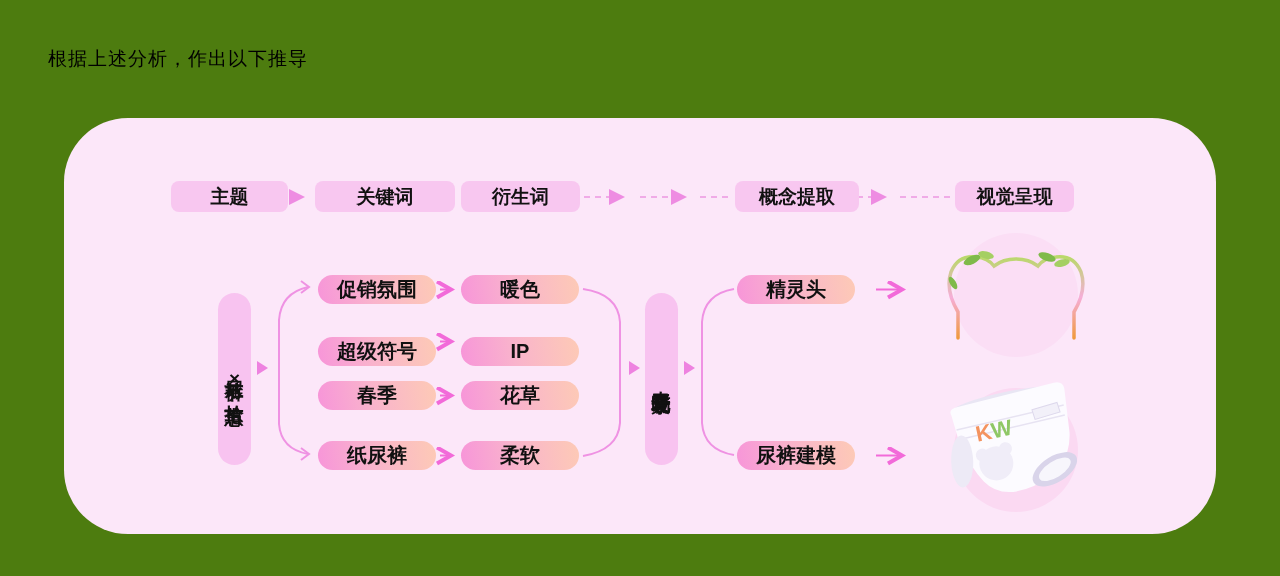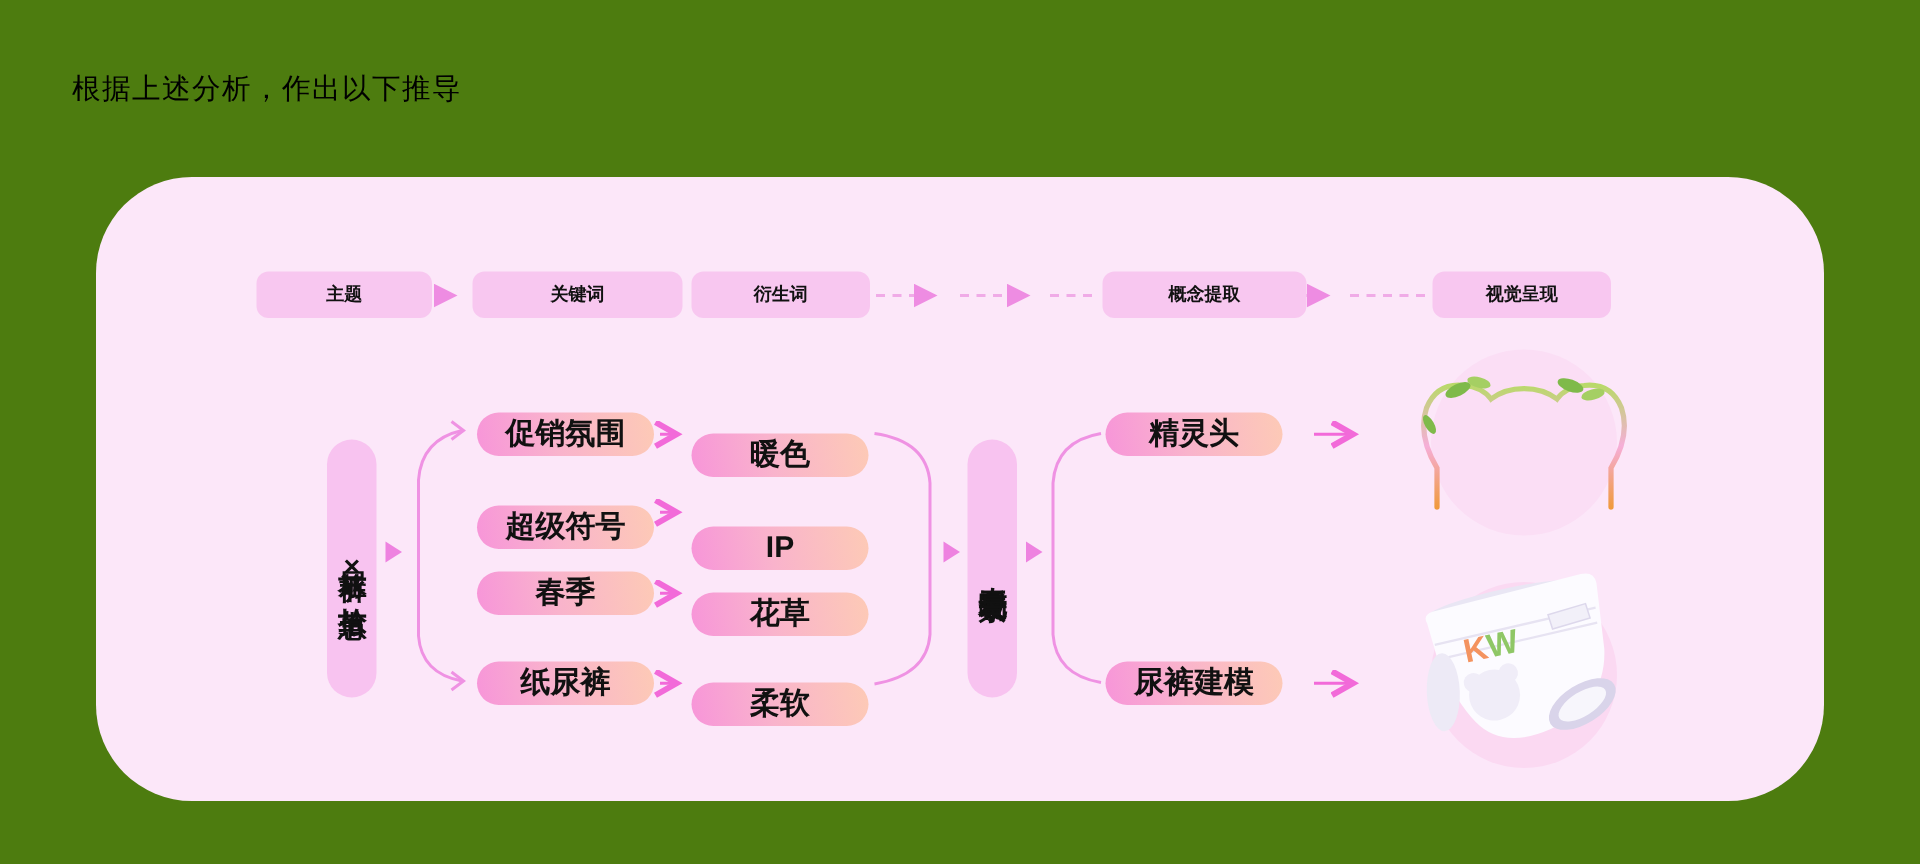--- a/index.html
+++ b/index.html
@@ -3,36 +3,36 @@
 <meta charset="utf-8">
 <style>
   html,body{margin:0;padding:0;background:#ffffff;}
   .canvas{position:relative;width:1280px;height:576px;background:#4d7c0f;overflow:hidden;
           font-family:"Liberation Sans", sans-serif;color:#111;}
   .page-title{position:absolute;left:48px;top:46px;font-size:19px;font-weight:500;
               letter-spacing:1px;color:#000;}
   .panel{position:absolute;left:64px;top:118px;width:1152px;height:416px;
          background:#fce7f9;border-radius:64px;}
   .hdr{position:absolute;height:31px;line-height:31px;text-align:center;
-       background:#f8c7f0;border-radius:8px;font-size:12px;font-weight:bold;}
+       background:#f8c7f0;border-radius:8px;font-size:19px;font-weight:bold;}
   .hdr0{left:171px;top:181px;width:117px;}
   .hdr1{left:315px;top:181px;width:140px;}
   .hdr2{left:461px;top:181px;width:119px;}
-  .hdr3{left:735px;top:181px;width:136px;}
+  .hdr3{left:735px;top:181px;width:124px;}
   .hdr4{left:955px;top:181px;width:119px;}
   .vbox{position:absolute;width:33px;height:172px;background:#f8c3f0;border-radius:17px;
         writing-mode:vertical-rl;text-orientation:upright;text-align:center;line-height:33px;
         font-size:19px;font-weight:bold;letter-spacing:1px;top:293px;}
   .vbox.theme{left:218px;}
   .vbox.scene{left:645px;}
   .pill{position:absolute;width:118px;height:29px;line-height:29px;text-align:center;
         border-radius:15px;font-size:20px;font-weight:bold;
         background:linear-gradient(80deg,#f795d9 0%,#f9b3cc 45%,#fdcab6 100%);}
   .colK{left:318px;}
-  .colD{left:461px;margin-top:14px;}
+  .colD{left:461px;}
   .colC{left:737px;}
   .row1{top:275px;} .row2{top:337px;} .row3{top:381px;} .row4{top:441px;}
   .overlay{position:absolute;left:0;top:0;pointer-events:none;}
 </style>
 </head>
 <body>
 
 <div class="canvas">
 
   <div class="page-title">根据上述分析，作出以下推导</div>

